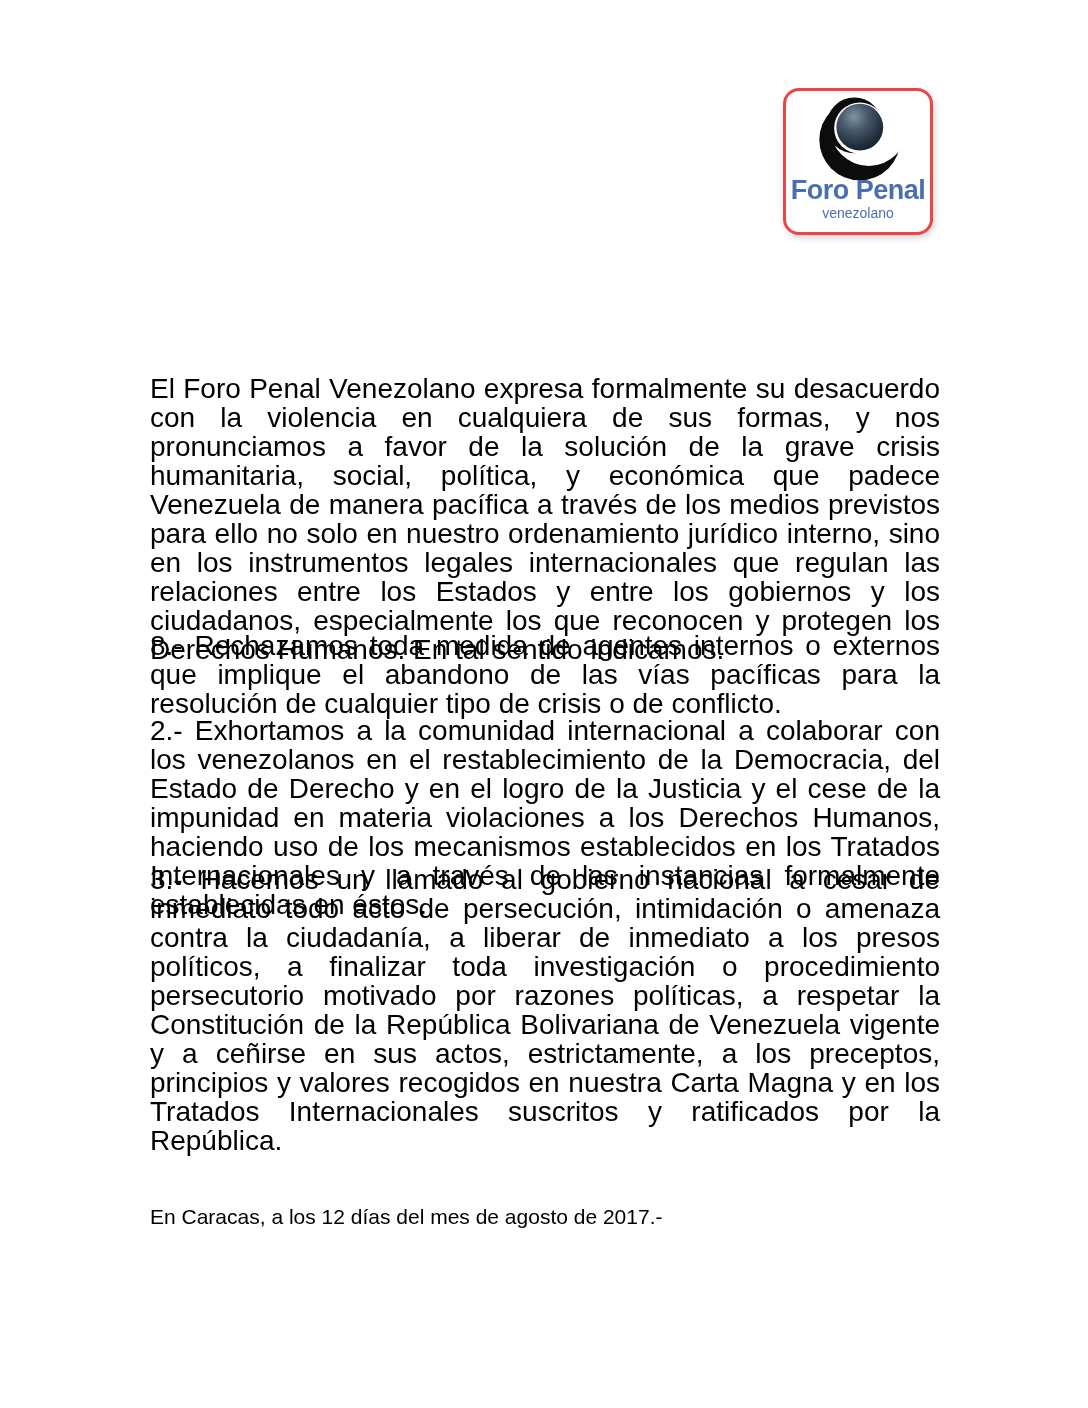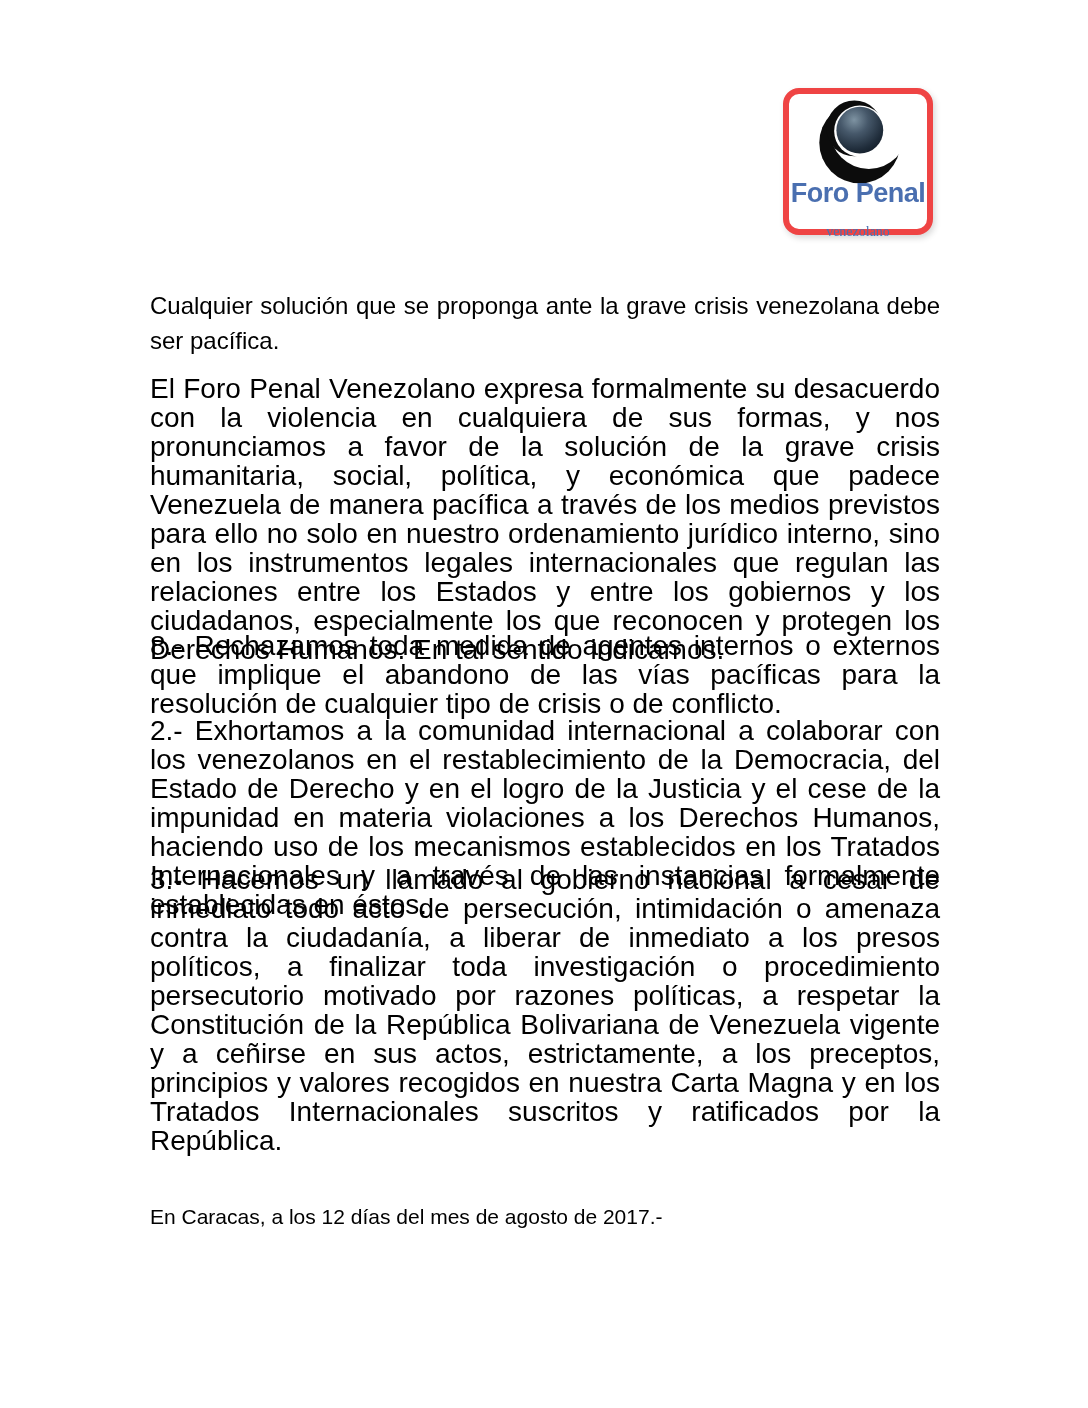--- a/index.html
+++ b/index.html
@@ -18,21 +18,21 @@
   }
 
   
   .logo-badge {
     position: absolute;
     left: 783px;
     top: 88px;
     width: 150px;
     height: 147px;
     background: #ffffff;
-    border: 6px solid #ef4444;
+    border: 3px solid #ef4444;
     border-radius: 16px;
     box-shadow: 2px 3px 6px rgba(0,0,0,0.16);
     text-align: center;
     box-sizing: border-box;
   }
   .logo-mark {
     display: block;
     margin: 2px auto 0 auto;
   }
   .logo-title {
@@ -40,22 +40,21 @@
     font-weight: bold;
     letter-spacing: -0.5px;
     color: #4a6fb0;
     line-height: 1;
     margin-top: -6px;
   }
   .logo-subtitle {
     font-size: 14px;
     color: #4a6fb0;
     line-height: 1;
-    margin-top: 18px;
-    font-family: Liberation Serif, serif;
+    margin-top: 2px;
   }
 
   
   .doc-title {
     position: absolute;
     left: 150px;
     top: 288px;
     width: 790px;
     font-size: 24px;
     line-height: 35px;
@@ -106,21 +105,20 @@
 
       <circle cx="46" cy="36" r="31" fill="#0c0c0c"></circle>
       <circle cx="52" cy="39" r="28.5" fill="#ffffff"></circle>
 
       <circle cx="52" cy="38" r="26" fill="url(#sphereGrad)"></circle>
     </svg>
     <div class="logo-title">Foro Penal</div>
     <div class="logo-subtitle">venezolano</div>
   </div>
 
-  <div class="doc-title">Cualquier solución que se proponga ante la grave crisis venezolana debe ser pacífica.</div>
 
   <div class="para para-intro">El Foro Penal Venezolano expresa formalmente su desacuerdo con la violencia en cualquiera de sus formas, y nos pronunciamos a favor de la solución de la grave crisis humanitaria, social, política, y económica que padece Venezuela de manera pacífica a través de los medios previstos para ello no solo en nuestro ordenamiento jurídico interno, sino en los instrumentos legales internacionales que regulan las relaciones entre los Estados y entre los gobiernos y los ciudadanos, especialmente los que reconocen y protegen los Derechos Humanos. En tal sentido indicamos.</div>
 
   <div class="para para-point1">8.- Rechazamos toda medida de agentes internos o externos que implique el abandono de las vías pacíficas para la resolución de cualquier tipo de crisis o de conflicto.</div>
   <div class="para para-point2">2.- Exhortamos a la comunidad internacional a colaborar con los venezolanos en el restablecimiento de la Democracia, del Estado de Derecho y en el logro de la Justicia y el cese de la impunidad en materia violaciones a los Derechos Humanos, haciendo uso de los mecanismos establecidos en los Tratados Internacionales y a través de las instancias formalmente establecidas en éstos.</div>
   <div class="para para-point3">3.- Hacemos un llamado al gobierno nacional a cesar de inmediato todo acto de persecución, intimidación o amenaza contra la ciudadanía, a liberar de inmediato a los presos políticos, a finalizar toda investigación o procedimiento persecutorio motivado por razones políticas, a respetar la Constitución de la República Bolivariana de Venezuela vigente y a ceñirse en sus actos, estrictamente, a los preceptos, principios y valores recogidos en nuestra Carta Magna y en los Tratados Internacionales suscritos y ratificados por la República.</div>
 
   <div class="closing-line">En Caracas, a los 12 días del mes de agosto de 2017.-</div>
 
 </div>

